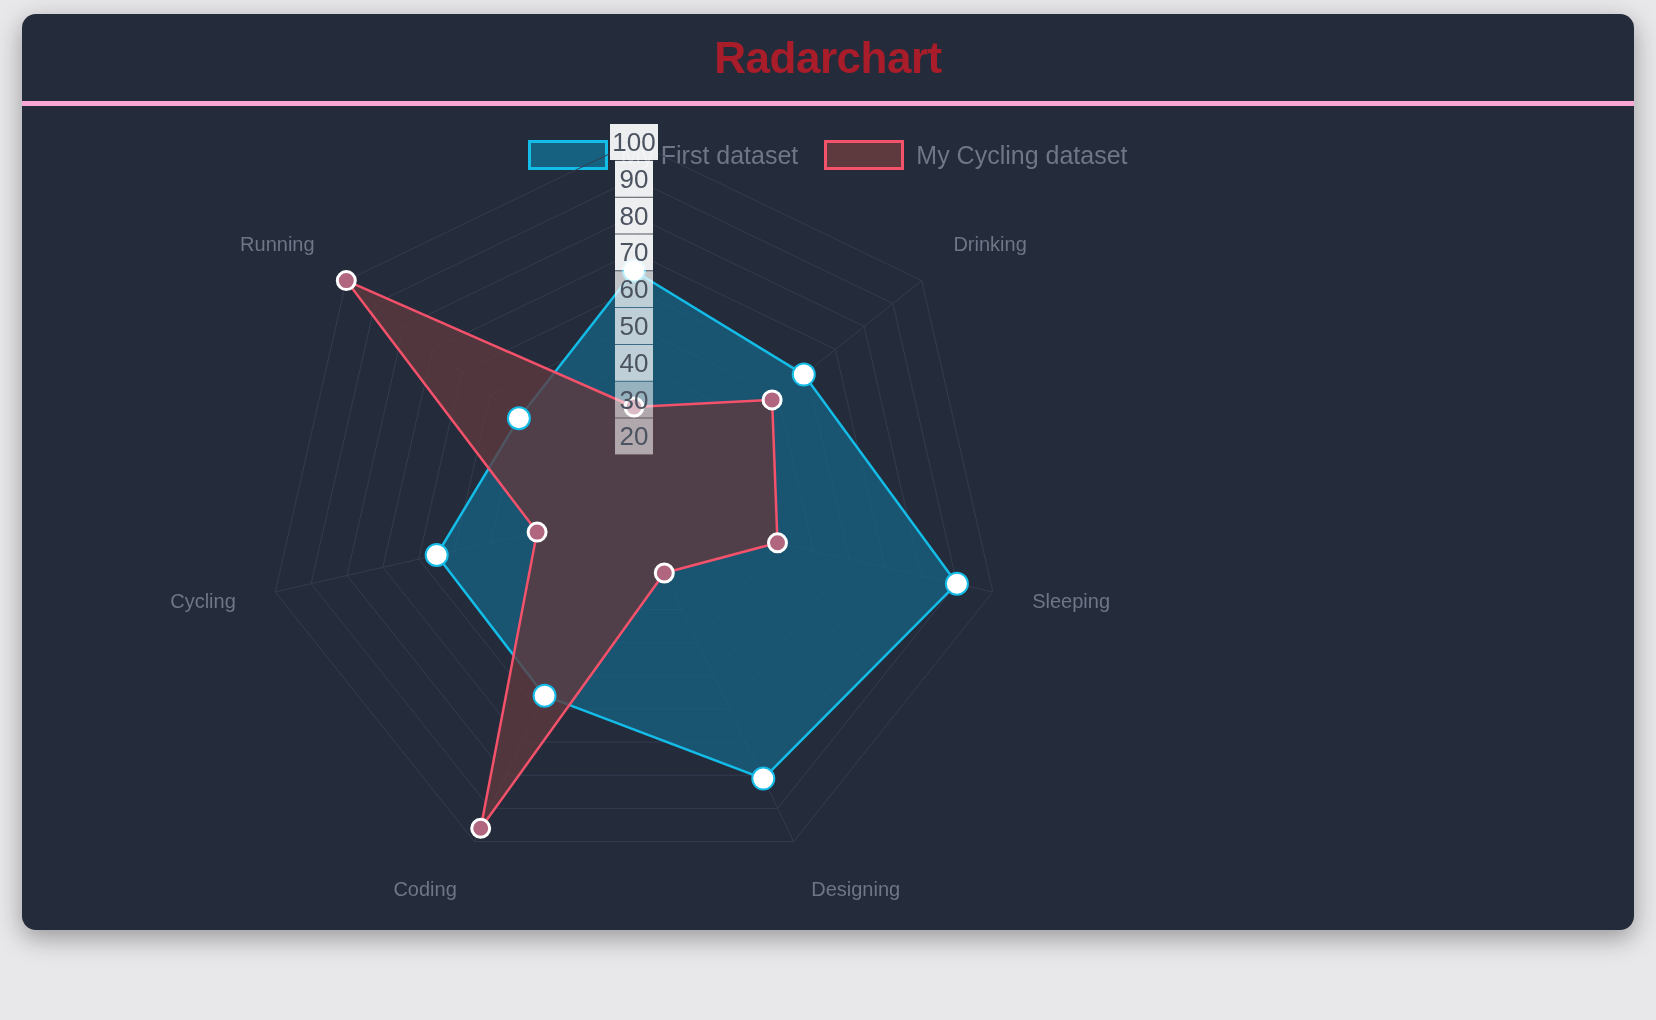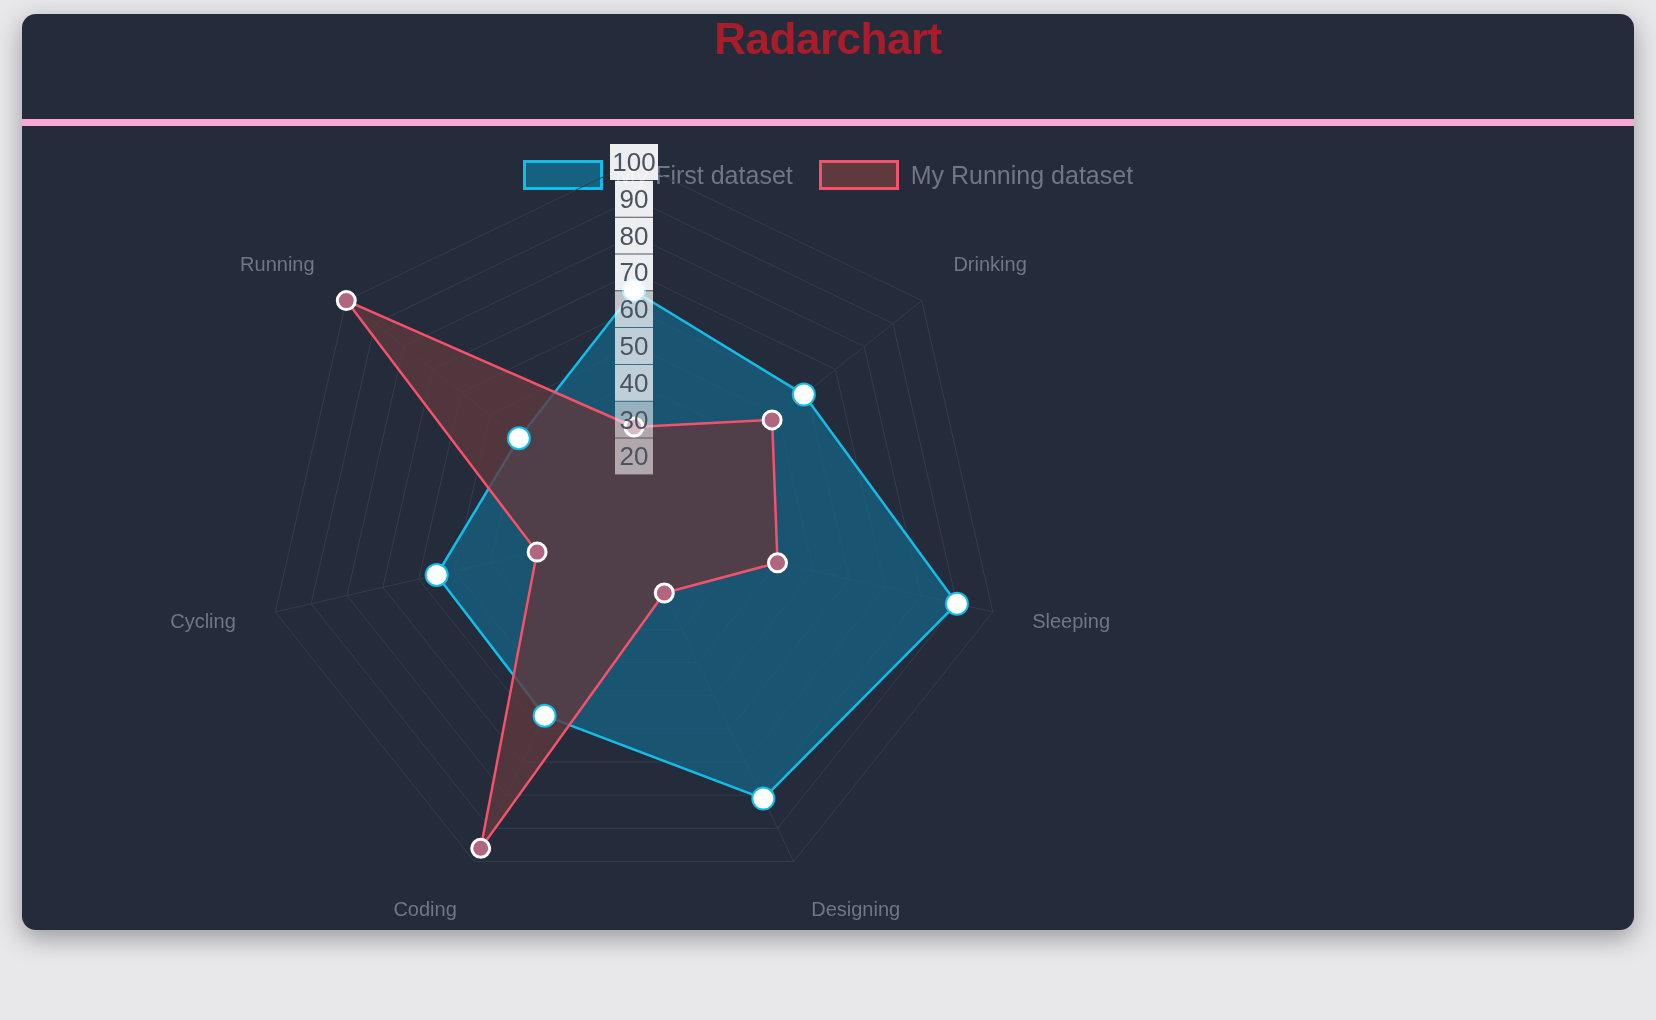--- a/index.html
+++ b/index.html
@@ -14,23 +14,24 @@
   #app {
     position: absolute;
     left: 22px; top: 14px;
     width: 1612px; height: 916px;
     background: #242b3a;
     border-radius: 14px;
     box-shadow: 0 8px 26px rgba(0,0,0,0.35);
     overflow: hidden;
   }
   #header {
-    height: 112px;
-    border-bottom: 7px solid #f9a8d4;
+    height: 92px;
+    border-bottom: 5px solid #f9a8d4;
     display: flex;
+    align-items: center;
     justify-content: center;
   }
   #title {
     font-size: 44px;
     font-weight: bold;
     letter-spacing: -0.5px;
     color: #a91d2a;
   }
   #body {
     position: relative;
@@ -85,21 +86,21 @@
 
   <div id="body">
 
     <div id="legend">
       <div class="legend-item">
         <span class="legend-box" style="background: rgb(22, 96, 128); border-color: rgb(20, 188, 232);"></span>
         <span class="legend-label">My First dataset</span>
       </div>
       <div class="legend-item">
         <span class="legend-box" style="background: rgb(94, 58, 63); border-color: rgb(244, 81, 107);"></span>
-        <span class="legend-label">My Running dataset</span>
+        <span class="legend-label">My Cycling dataset</span>
       </div>
     </div>
 
     <div id="chart-wrap">
       <svg id="radar-svg" width="1612" height="794" viewBox="0 0 1612 794">
           <g>
             <polygon points="612.0,367.2 640.8,381.1 647.9,412.2 628.0,437.2 596.0,437.2 576.1,412.2 583.2,381.1" fill="none" stroke="#343c50" stroke-width="1"></polygon>
             <polygon points="612.0,330.4 669.5,358.1 683.8,420.4 643.9,470.3 580.1,470.3 540.2,420.4 554.5,358.1" fill="none" stroke="#343c50" stroke-width="1"></polygon>
             <polygon points="612.0,293.6 698.3,335.2 719.6,428.6 659.9,503.5 564.1,503.5 504.4,428.6 525.7,335.2" fill="none" stroke="#343c50" stroke-width="1"></polygon>
             <polygon points="612.0,256.8 727.1,312.2 755.5,436.8 675.9,536.6 548.1,536.6 468.5,436.8 496.9,312.2" fill="none" stroke="#343c50" stroke-width="1"></polygon>

